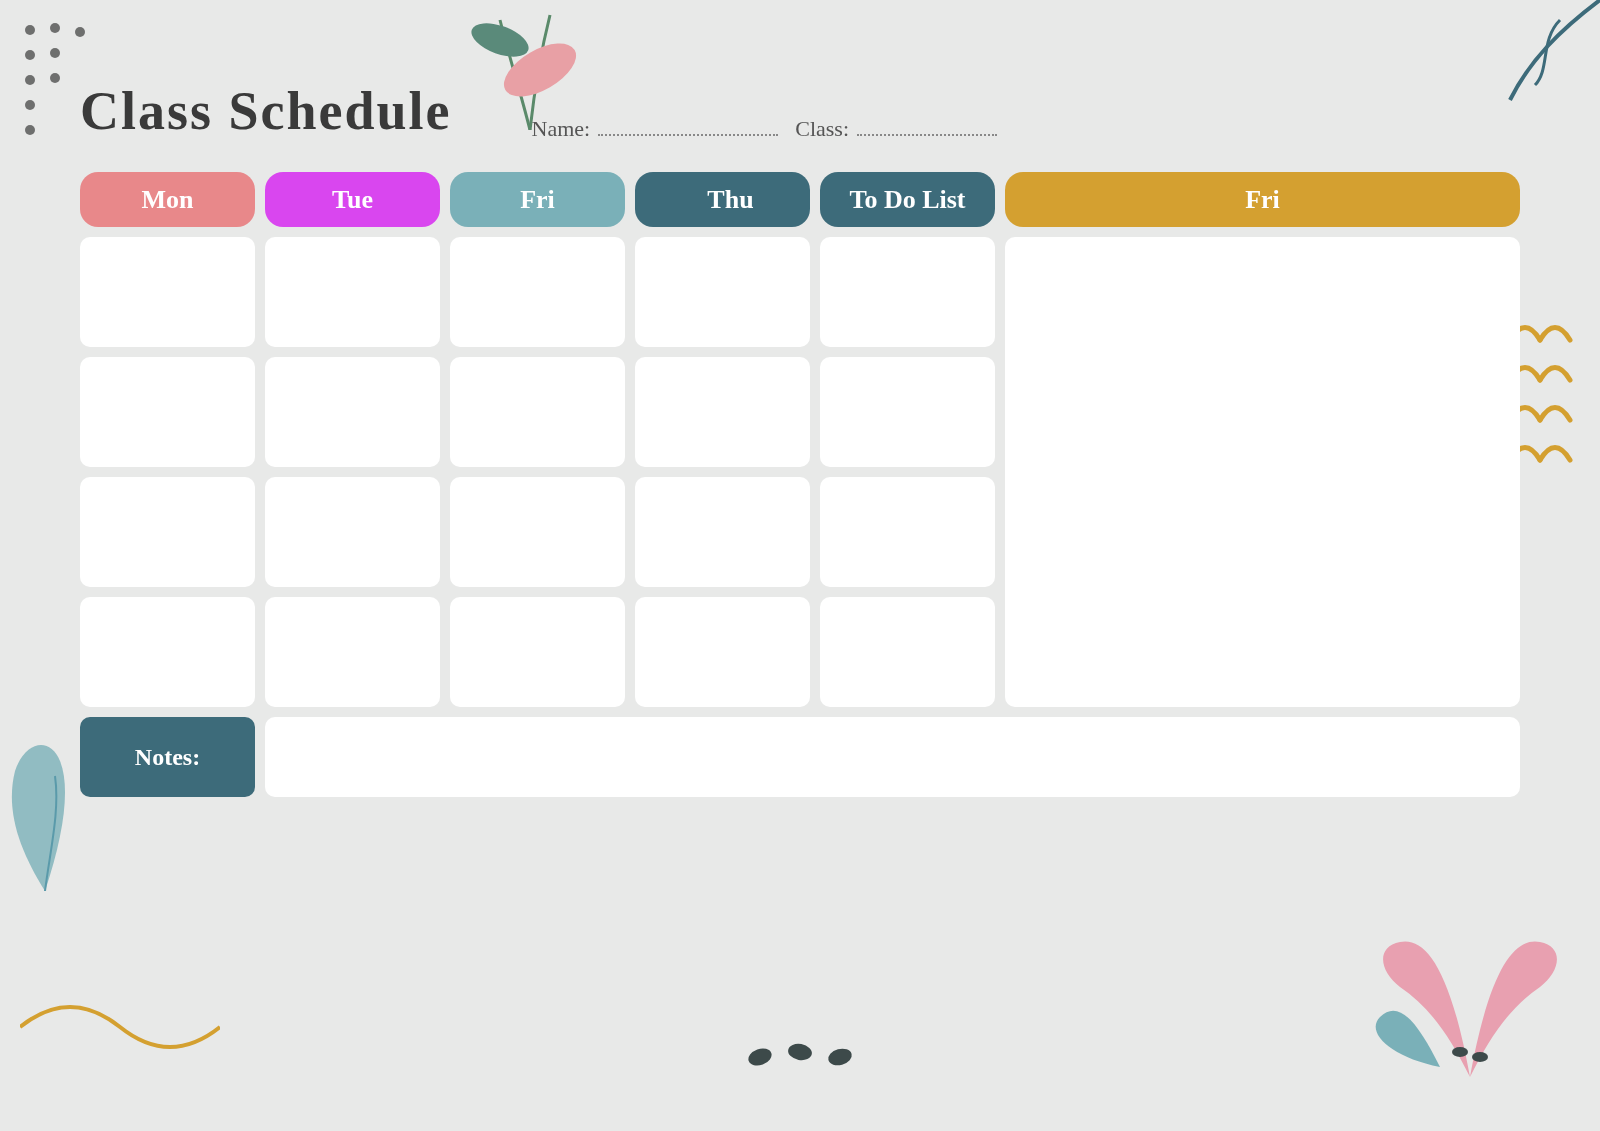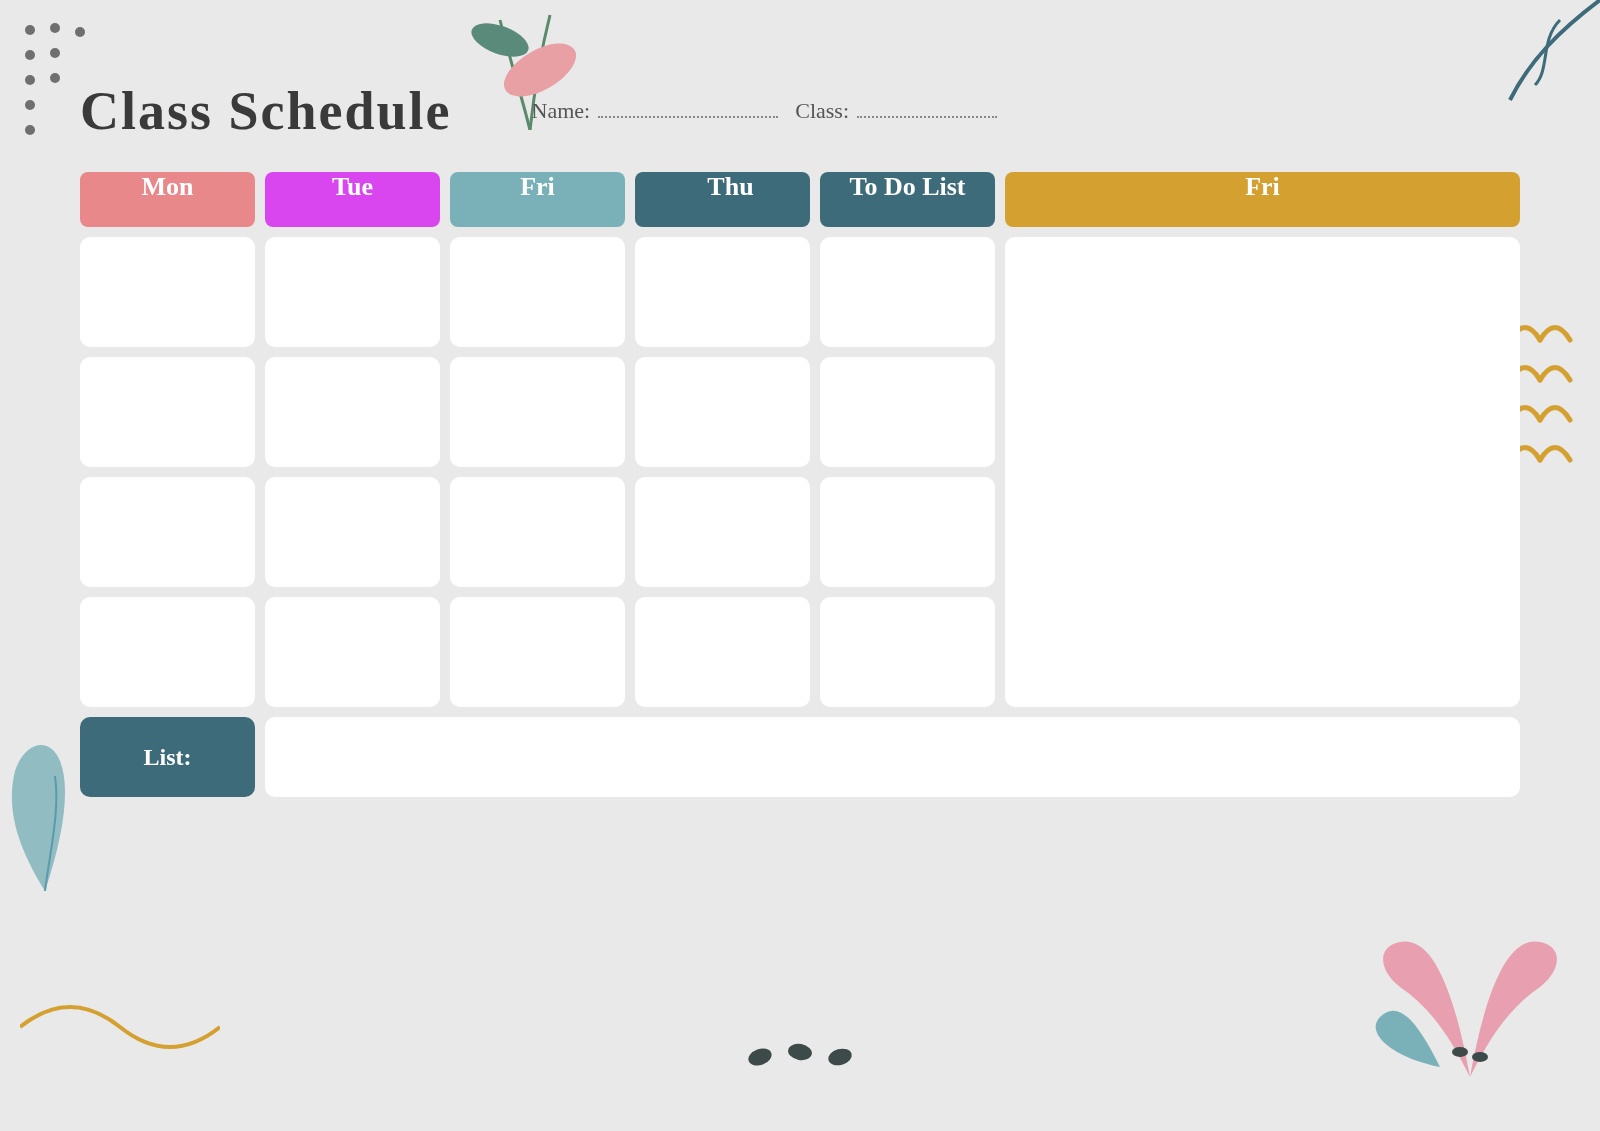--- a/index.html
+++ b/index.html
@@ -92,21 +92,21 @@
       position: absolute;
       top: 80px;
       left: 80px;
       right: 80px;
       bottom: 60px;
     }
 
     
     .header-row {
       display: flex;
-      align-items: center;
+      align-items: flex-end;
       gap: 40px;
       margin-bottom: 30px;
     }
 
     .page-title {
       font-size: 54px;
       color: #3a3a3a;
       font-weight: 600;
       letter-spacing: 2px;
       font-family: 'Comic Sans MS', 'Chalkboard SE', cursive;
@@ -141,23 +141,23 @@
 
     
     .schedule-grid {
       display: grid;
       grid-template-columns: 175px 175px 175px 175px 175px 1fr;
       grid-template-rows: 55px repeat(4, 110px) 80px;
       gap: 10px;
     }
 
     .day-header {
-      border-radius: 8px;
-      display: flex;
-      align-items: flex-start;
+      border-radius: 18px;
+      display: flex;
+      align-items: center;
       justify-content: center;
       font-size: 26px;
       font-weight: 600;
       color: white;
       font-family: 'Comic Sans MS', 'Chalkboard SE', cursive;
     }
 
     .day-mon { background-color: #e8888a; }
     .day-tue { background-color: #d946ef; }
     .day-wed { background-color: #7ab0b8; }
@@ -342,20 +342,20 @@
       <div class="cell"></div>
       <div class="cell"></div>
 
       <div class="cell"></div>
       <div class="cell"></div>
       <div class="cell"></div>
       <div class="cell"></div>
       <div class="cell"></div>
 
       <div class="notes-label">
-        <span>List:</span>
+        <span>Notes:</span>
       </div>
       <div class="notes-cell"></div>
 
     </div>
   </div>
 
 </div>
 
 </body></html>

